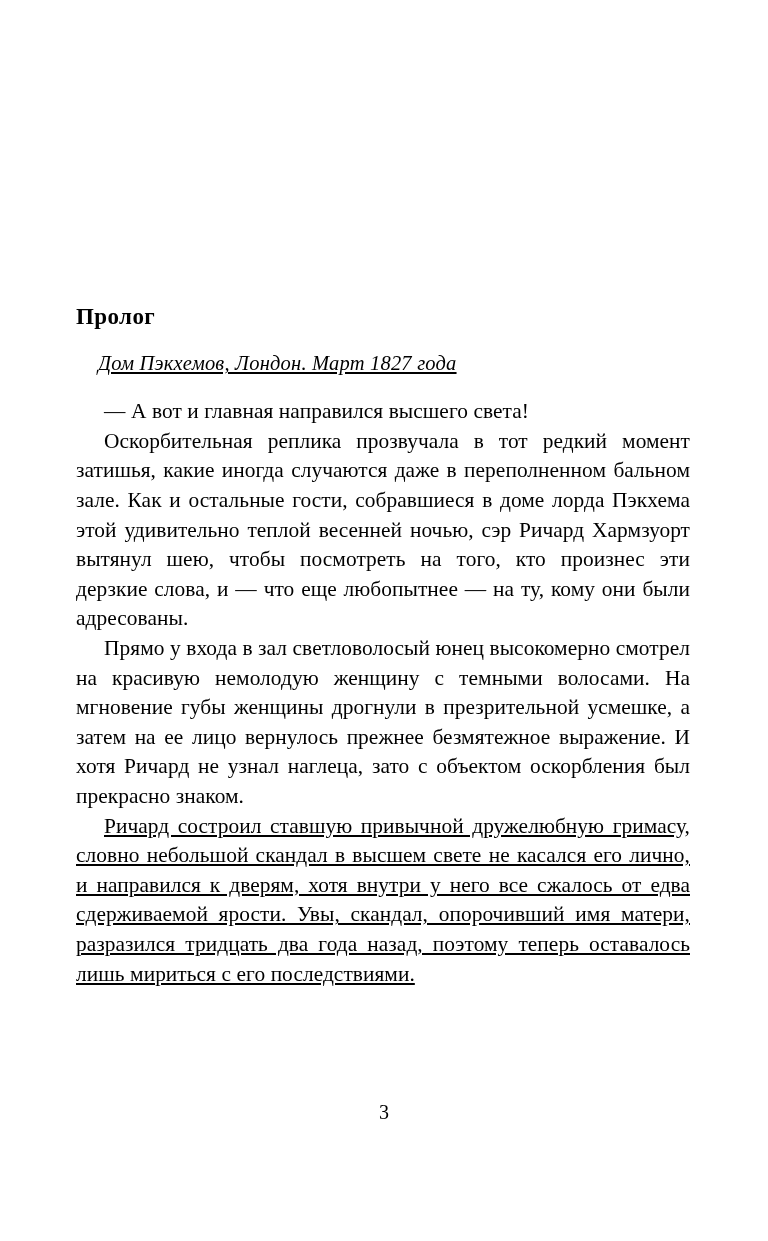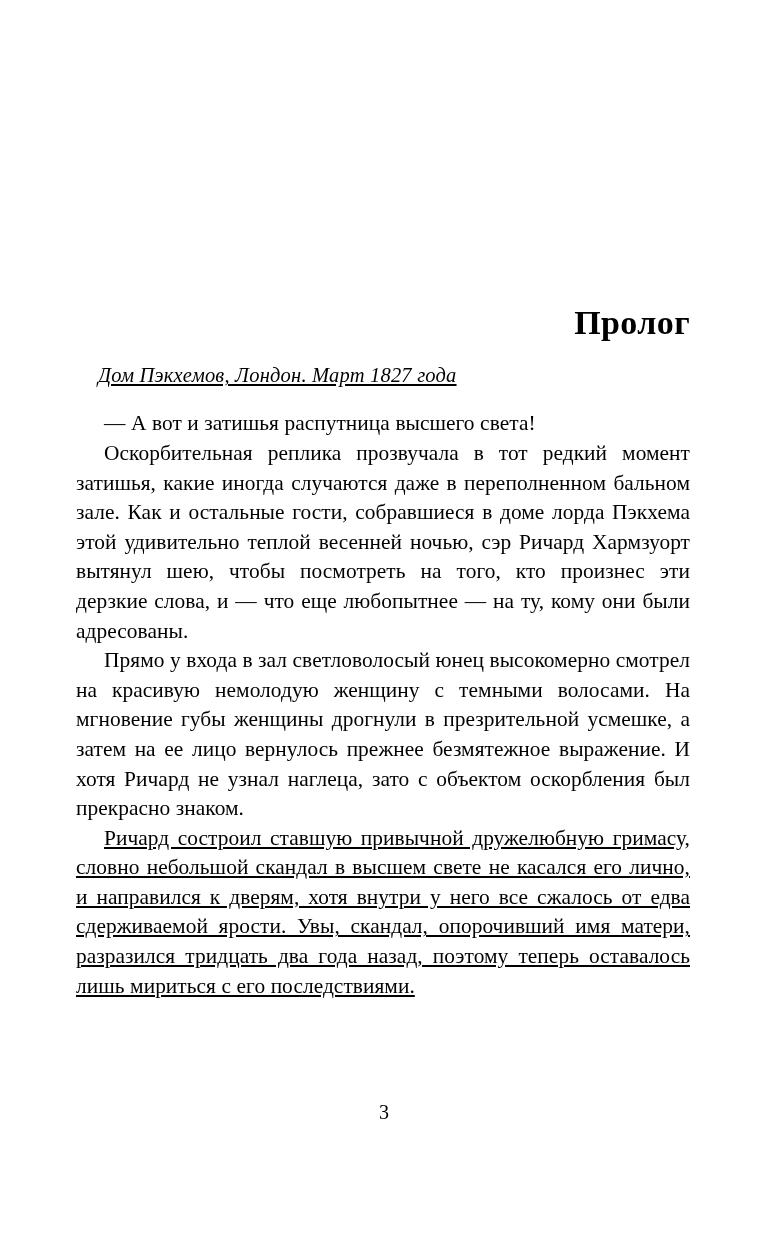--- a/index.html
+++ b/index.html
@@ -19,23 +19,23 @@
     overflow: hidden;
     box-sizing: border-box;
   }
   .text-block {
     position: absolute;
     left: 76px;
     top: 300px;
     width: 614px;
   }
   .chapter-title {
-    font-size: 34px;
+    font-size: 23px;
     font-weight: bold;
-    text-align: right;
+    text-align: left;
     letter-spacing: 0.4px;
     line-height: 1.1;
     margin: 0 0 0 0;
     padding-top: 4px;
   }
   .chapter-subtitle {
     font-size: 20.5px;
     font-style: italic;
     text-align: left;
     margin: 0;
@@ -78,21 +78,21 @@
 
 <div class="page">
 
   <div class="text-block">
 
     <h1 class="chapter-title">Пролог</h1>
 
     <div class="chapter-subtitle">Дом Пэкхемов, Лондон. Март 1827 года</div>
 
     <div class="body-paragraphs">
-      <p class="para">— А вот и затишья распутница высшего света!</p>
+      <p class="para">— А вот и главная направился высшего света!</p>
       <p class="para">Оскорбительная реплика прозвучала в тот редкий момент затишья, какие иногда случаются даже в переполненном бальном зале. Как и остальные гости, собравшиеся в доме лорда Пэкхема этой удивительно теплой весенней ночью, сэр Ричард Хармзуорт вытянул шею, чтобы посмотреть на того, кто произнес эти дерзкие слова, и — что еще любопытнее — на ту, кому они были адресованы.</p>
       <p class="para">Прямо у входа в зал светловолосый юнец высокомерно смотрел на красивую немолодую женщину с темными волосами. На мгновение губы женщины дрогнули в презрительной усмешке, а затем на ее лицо вернулось прежнее безмятежное выражение. И хотя Ричард не узнал наглеца, зато с объектом оскорбления был прекрасно знаком.</p>
       <p class="para">Ричард состроил ставшую привычной дружелюбную гримасу, словно небольшой скандал в высшем свете не касался его лично, и направился к дверям, хотя внутри у него все сжалось от едва сдерживаемой ярости. Увы, скандал, опорочивший имя матери, разразился тридцать два года назад, поэтому теперь оставалось лишь мириться с его последствиями.</p>
     </div>
 
   </div>
 
   <div class="page-number">3</div>
 
 </div>

